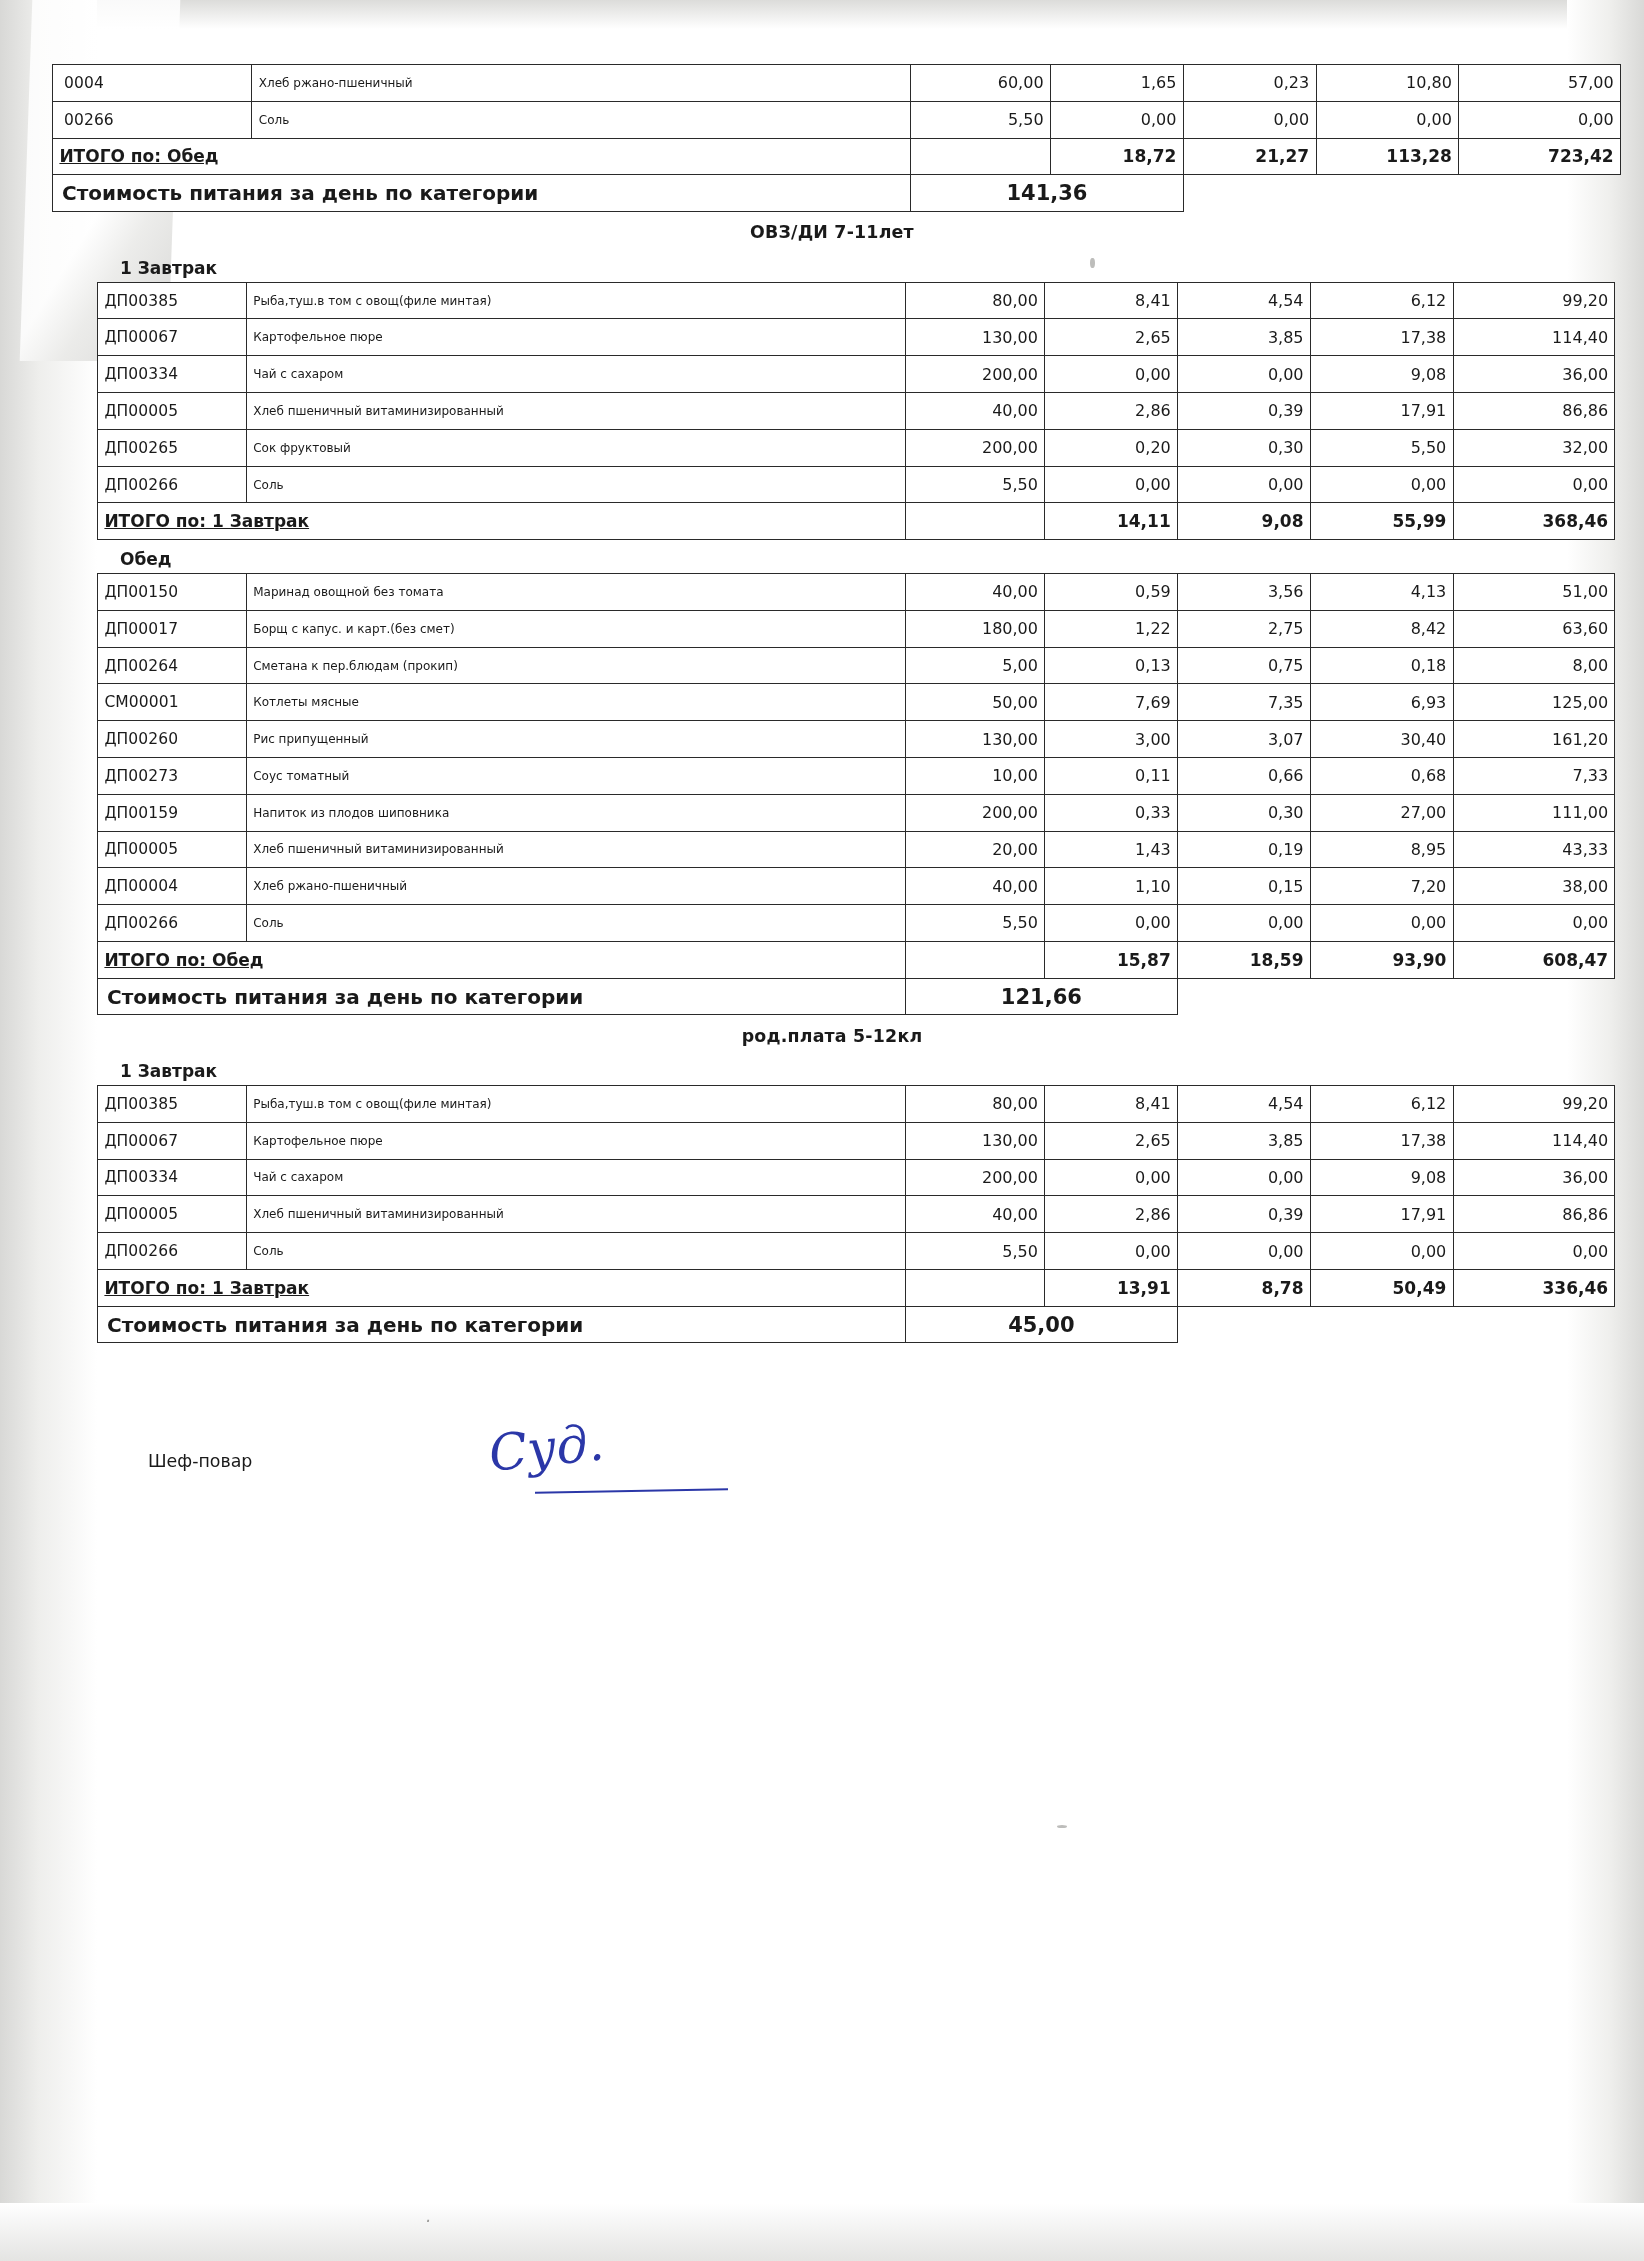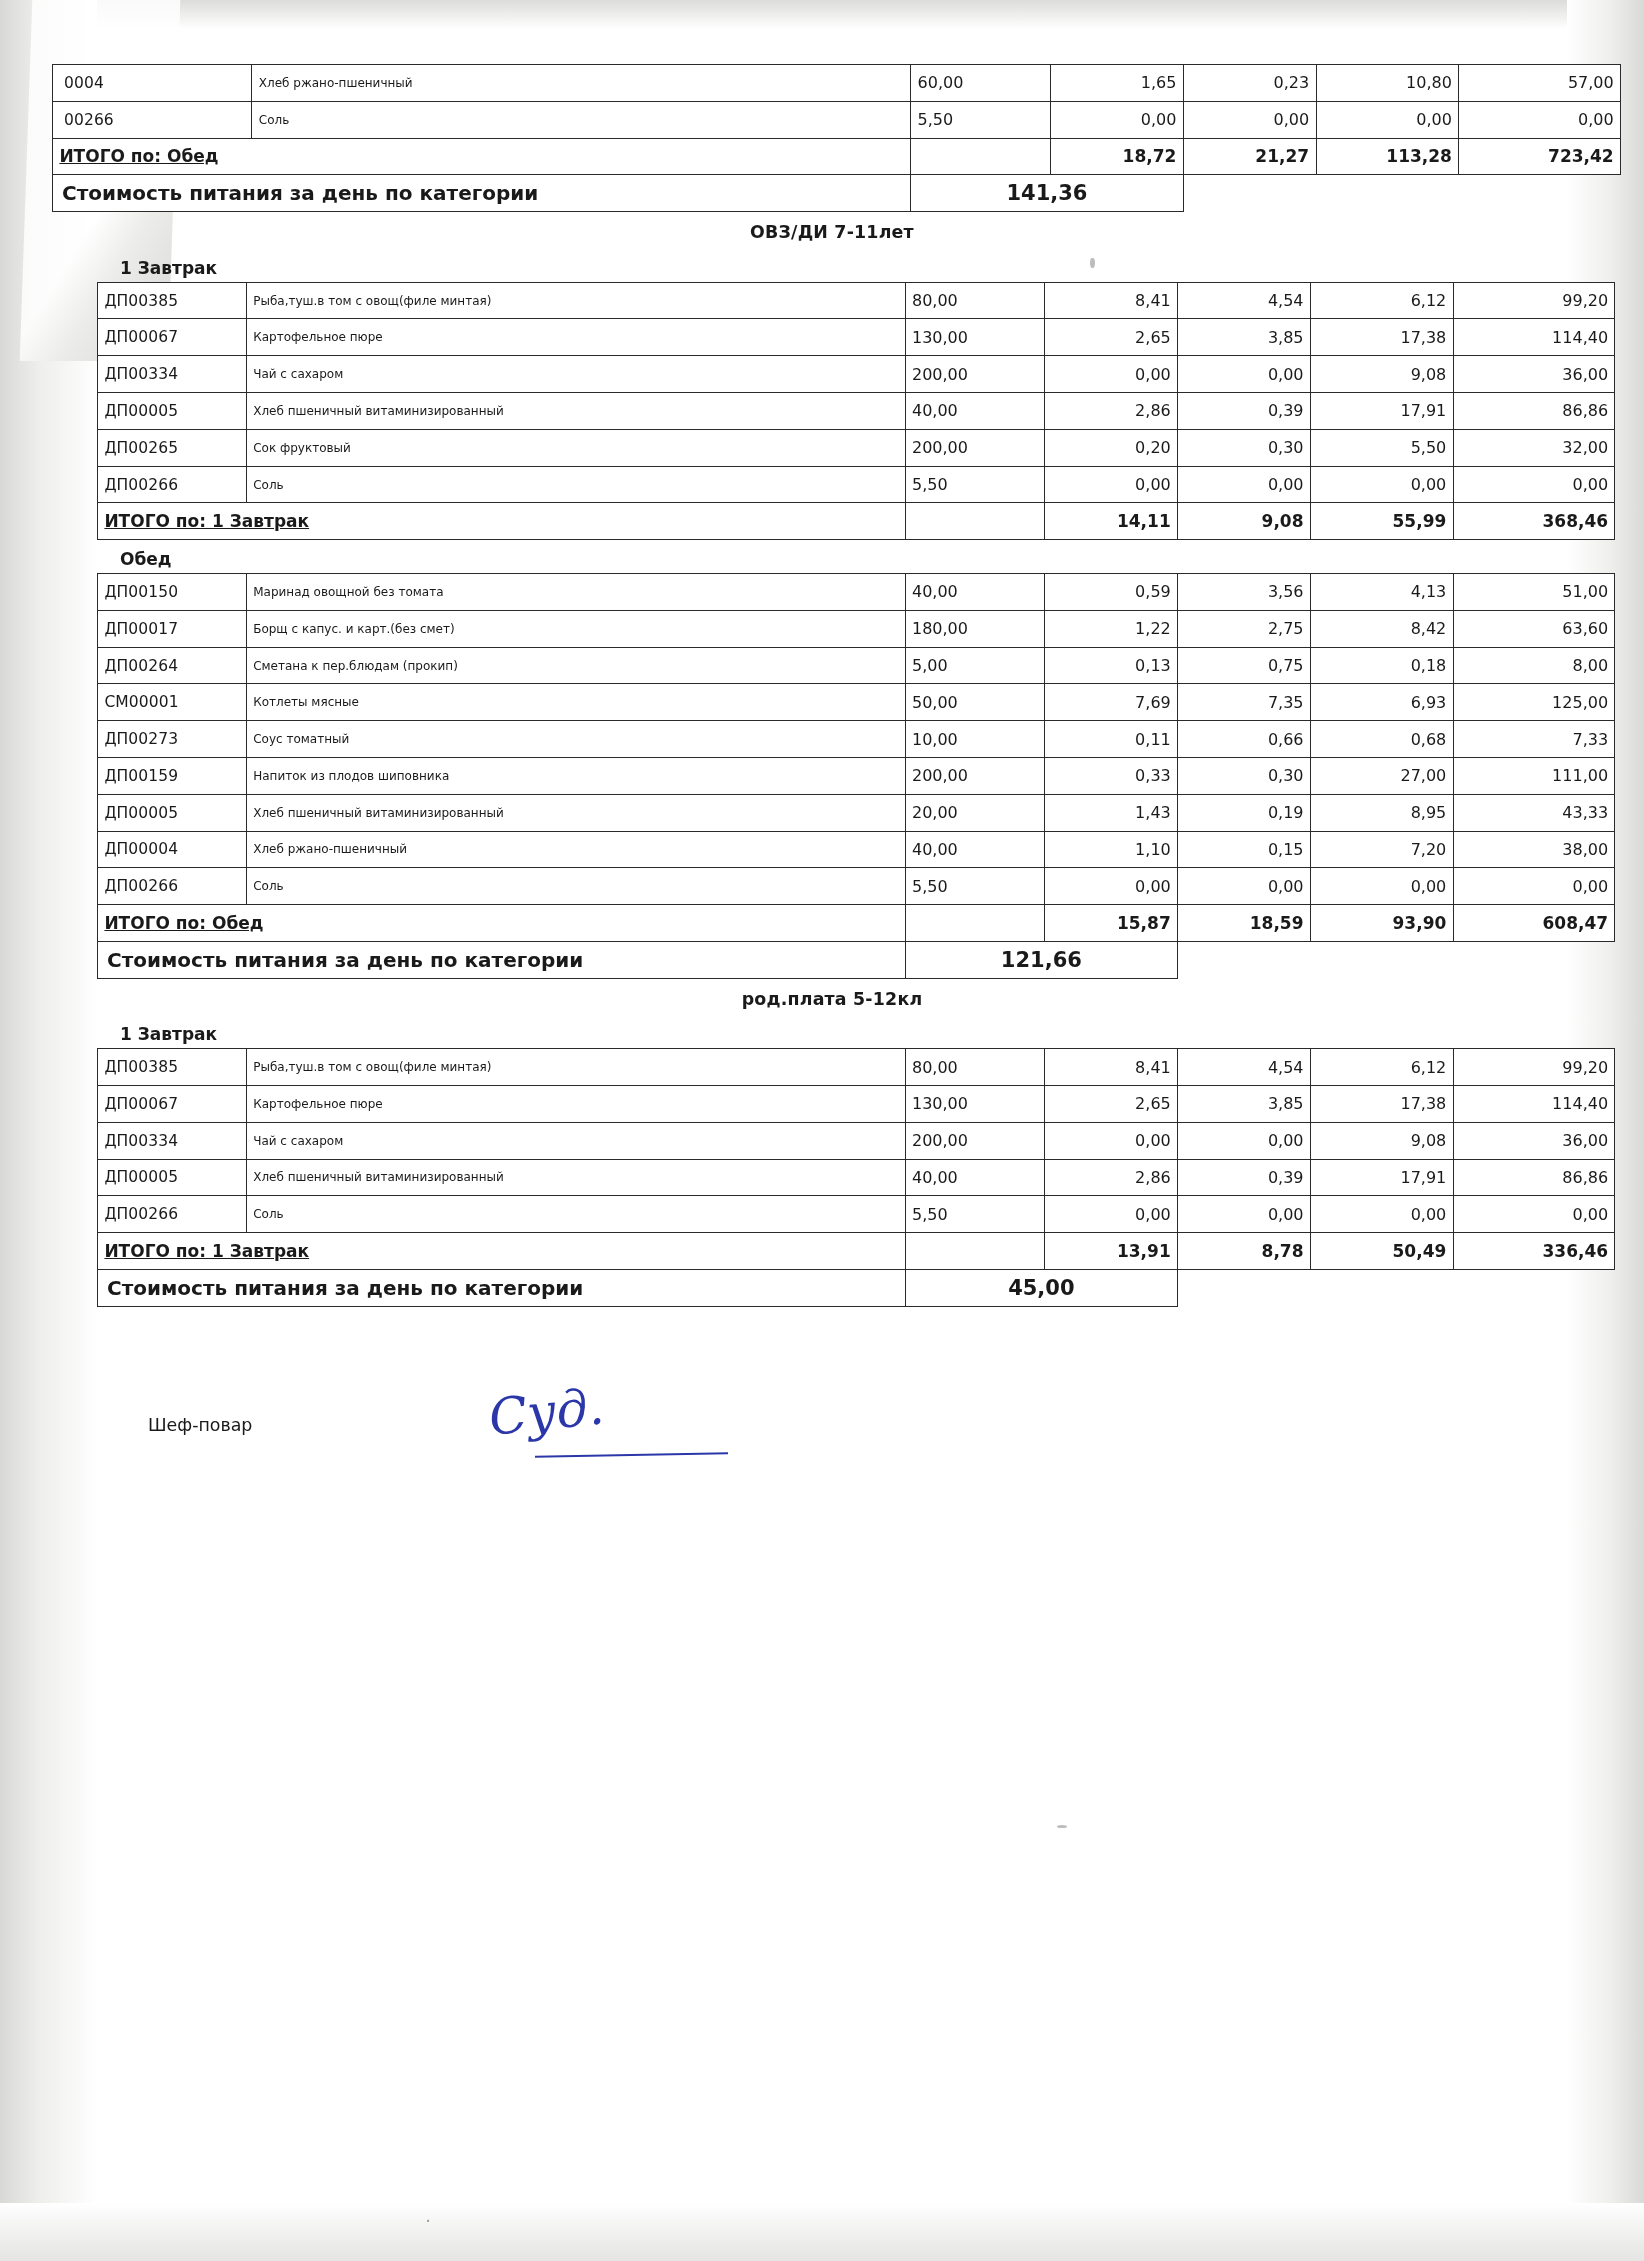--- a/index.html
+++ b/index.html
@@ -70,21 +70,21 @@
   }
   table.doc td {
     border: 1.3px solid #2a2a2a;
     padding: 3.9px 6.4px;
     height: 28px;
     vertical-align: middle;
     background: #fff;
   }
   .c-code   { width: 135px; font-size: 15.5px; letter-spacing: 0.1px;}
   .c-name   { width: 645px; }
-  .c-qty    { width: 126px; text-align: left; }
+  .c-qty    { width: 126px; text-align: right; }
   .c-n1     { width: 119px; text-align: right; }
   .c-n2     { width: 119px; text-align: right; }
   .c-n3     { width: 129px; text-align: right; }
   .c-n4     { width: 148px; text-align: right; }
 
   .dish-name { font-size: 12px; }
 
   .row-total td {
     font-weight: bold;
     font-size: 17px;
@@ -329,20 +329,29 @@
         <tr>
           <td class="c-code">СМ00001</td>
           <td class="c-name dish-name">Котлеты мясные</td>
           <td class="c-qty">50,00</td>
           <td class="c-n1">7,69</td>
           <td class="c-n2">7,35</td>
           <td class="c-n3">6,93</td>
           <td class="c-n4">125,00</td>
         </tr>
         <tr>
+          <td class="c-code">ДП00260</td>
+          <td class="c-name dish-name">Рис припущенный</td>
+          <td class="c-qty">130,00</td>
+          <td class="c-n1">3,00</td>
+          <td class="c-n2">3,07</td>
+          <td class="c-n3">30,40</td>
+          <td class="c-n4">161,20</td>
+        </tr>
+        <tr>
           <td class="c-code">ДП00273</td>
           <td class="c-name dish-name">Соус томатный</td>
           <td class="c-qty">10,00</td>
           <td class="c-n1">0,11</td>
           <td class="c-n2">0,66</td>
           <td class="c-n3">0,68</td>
           <td class="c-n4">7,33</td>
         </tr>
         <tr>
           <td class="c-code">ДП00159</td>

